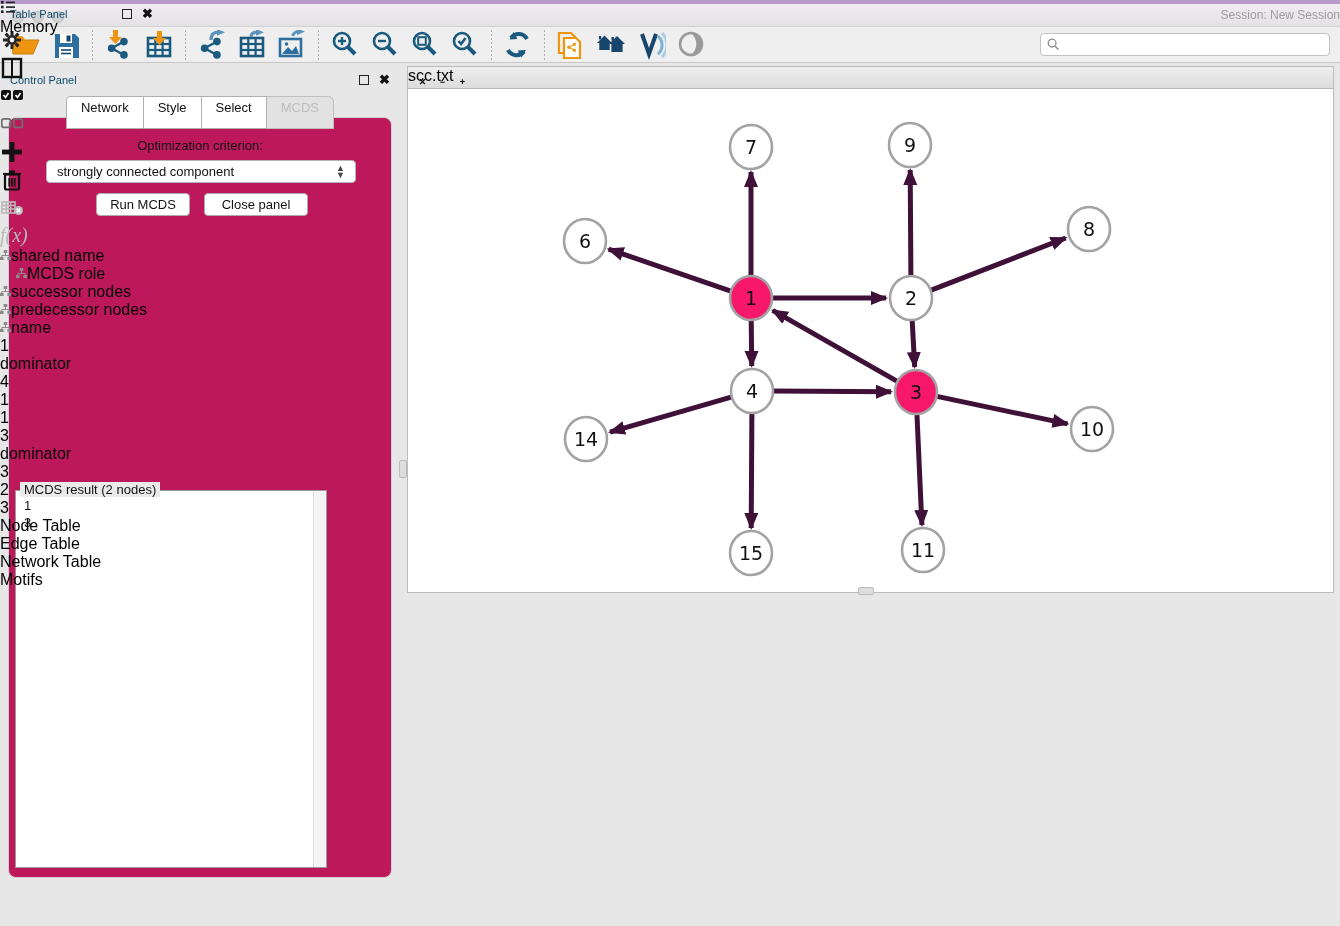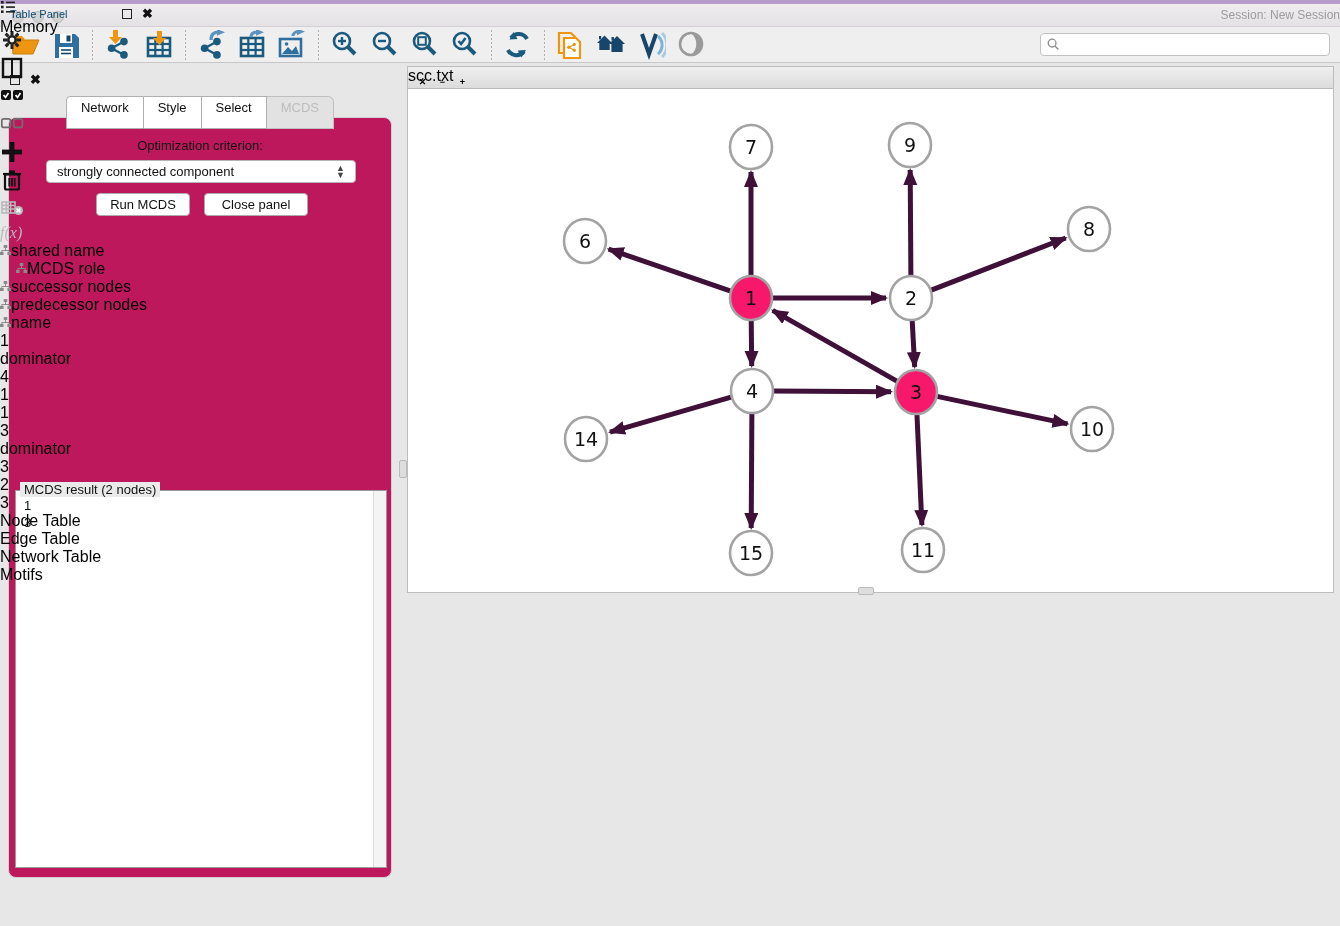--- a/index.html
+++ b/index.html
@@ -49,21 +49,21 @@
     background:#be185d; border:1px solid #D0D0D0; border-radius:8px; }
   #opt-label { position:absolute; left:0; top:20px; width:100%; text-align:center; font-size:13px; color:#111; }
   #opt-select { position:absolute; left:37px; top:42px; width:310px; height:23px; background:#FFF;
     border:1px solid #B5B5B5; border-radius:4px; font-size:13px; display:flex; align-items:center;
     padding:0 10px; color:#111; }
   #opt-select .stepper { margin-left:auto; font-size:9px; color:#444; line-height:7px; text-align:center; }
   .cp-btn { position:absolute; top:75px; height:23px; background:#FFF; border:1px solid #ABABAB;
     border-radius:4px; font-size:13px; color:#111; display:flex; align-items:center; justify-content:center; }
   #run-btn { left:87px; width:94px; }
   #closepanel-btn { left:195px; width:104px; }
-  #mcds-fieldset { position:absolute; left:6px; top:372px; width:372px; height:378px;
+  #mcds-fieldset { position:absolute; left:6px; top:372px; width:312px; height:378px;
     border:1px solid #9A9A9A; background:#FFF; }
   #mcds-legend { position:absolute; left:4px; top:-9px; background:#EAEAEA; padding:0 4px;
     font-size:13px; color:#111; }
   #mcds-lines { position:absolute; left:8px; top:6px; font-size:13px; color:#111; line-height:17px;
     white-space:pre; }
   #mcds-scroll { position:absolute; right:0; top:0; width:13px; height:100%;
     background:#F4F4F4; border-left:1px solid #DDD; }
 
   
   #v-divider { left:400px; top:66px; width:7px; height:824px; background:#E7E7E7; }
@@ -296,20 +296,21 @@
 <div id="search-box" class="abs">
   <svg width="13" height="13" viewBox="0 0 14 14">
     <circle cx="5.5" cy="5.5" r="4.2" fill="none" stroke="#8C8C8C" stroke-width="1.4"></circle>
     <line x1="8.8" y1="8.8" x2="12.3" y2="12.3" stroke="#8C8C8C" stroke-width="1.6"></line>
   </svg>
   <input placeholder="" style="">
 </div>
 
 <div id="control-panel" class="abs">
   <div class="panel-head">
+    <span class="panel-title">Control Panel</span>
     <span class="float-ic"></span>
     <span class="close-ic">✖</span>
   </div>
 </div>
 <div id="cp-tabs">
     <div class="cp-tab">Network</div>
     <div class="cp-tab">Style</div>
     <div class="cp-tab">Select</div>
     <div class="cp-tab last disabled-active">MCDS</div>
   </div>
@@ -465,21 +466,21 @@
           <g stroke="#B9B9B9" fill="none" stroke-width="1.6">
             <rect x="2" y="6" width="13" height="11"></rect>
             <line x1="2" y1="9.5" x2="15" y2="9.5"></line>
             <line x1="2" y1="13" x2="15" y2="13"></line>
             <line x1="6.3" y1="6" x2="6.3" y2="17"></line>
             <line x1="10.6" y1="6" x2="10.6" y2="17"></line>
           </g>
           <circle cx="18.5" cy="14.5" r="4.5" fill="#B9B9B9"></circle>
           <path d="M16.6 12.6 l3.8 3.8 M20.4 12.6 l-3.8 3.8" stroke="#FFF" stroke-width="1.5"></path>
         </svg></div>
-      <div class="tp-ic"><span style="font-family:'Liberation Serif',serif;font-style:italic;font-size:16px;color:#B9B9B9;">f(x)</span></div>
+      <div class="tp-ic"><span style="font-family:'Liberation Serif',serif;font-style:italic;font-size:20px;color:#B9B9B9;">f(x)</span></div>
     </div>
   <div id="tp-table">
       <div class="thead-row">
         <div class="th-cell" style="width: 142px;"><svg width="11" height="11" viewBox="0 0 11 11">
             <g fill="#8A8A8A">
               <rect x="3.7" y="0" width="3.6" height="3"></rect>
               <rect x="0" y="7" width="3.6" height="3"></rect>
               <rect x="7.4" y="7" width="3.6" height="3"></rect>
             </g>
             <g stroke="#8A8A8A" stroke-width="1">

